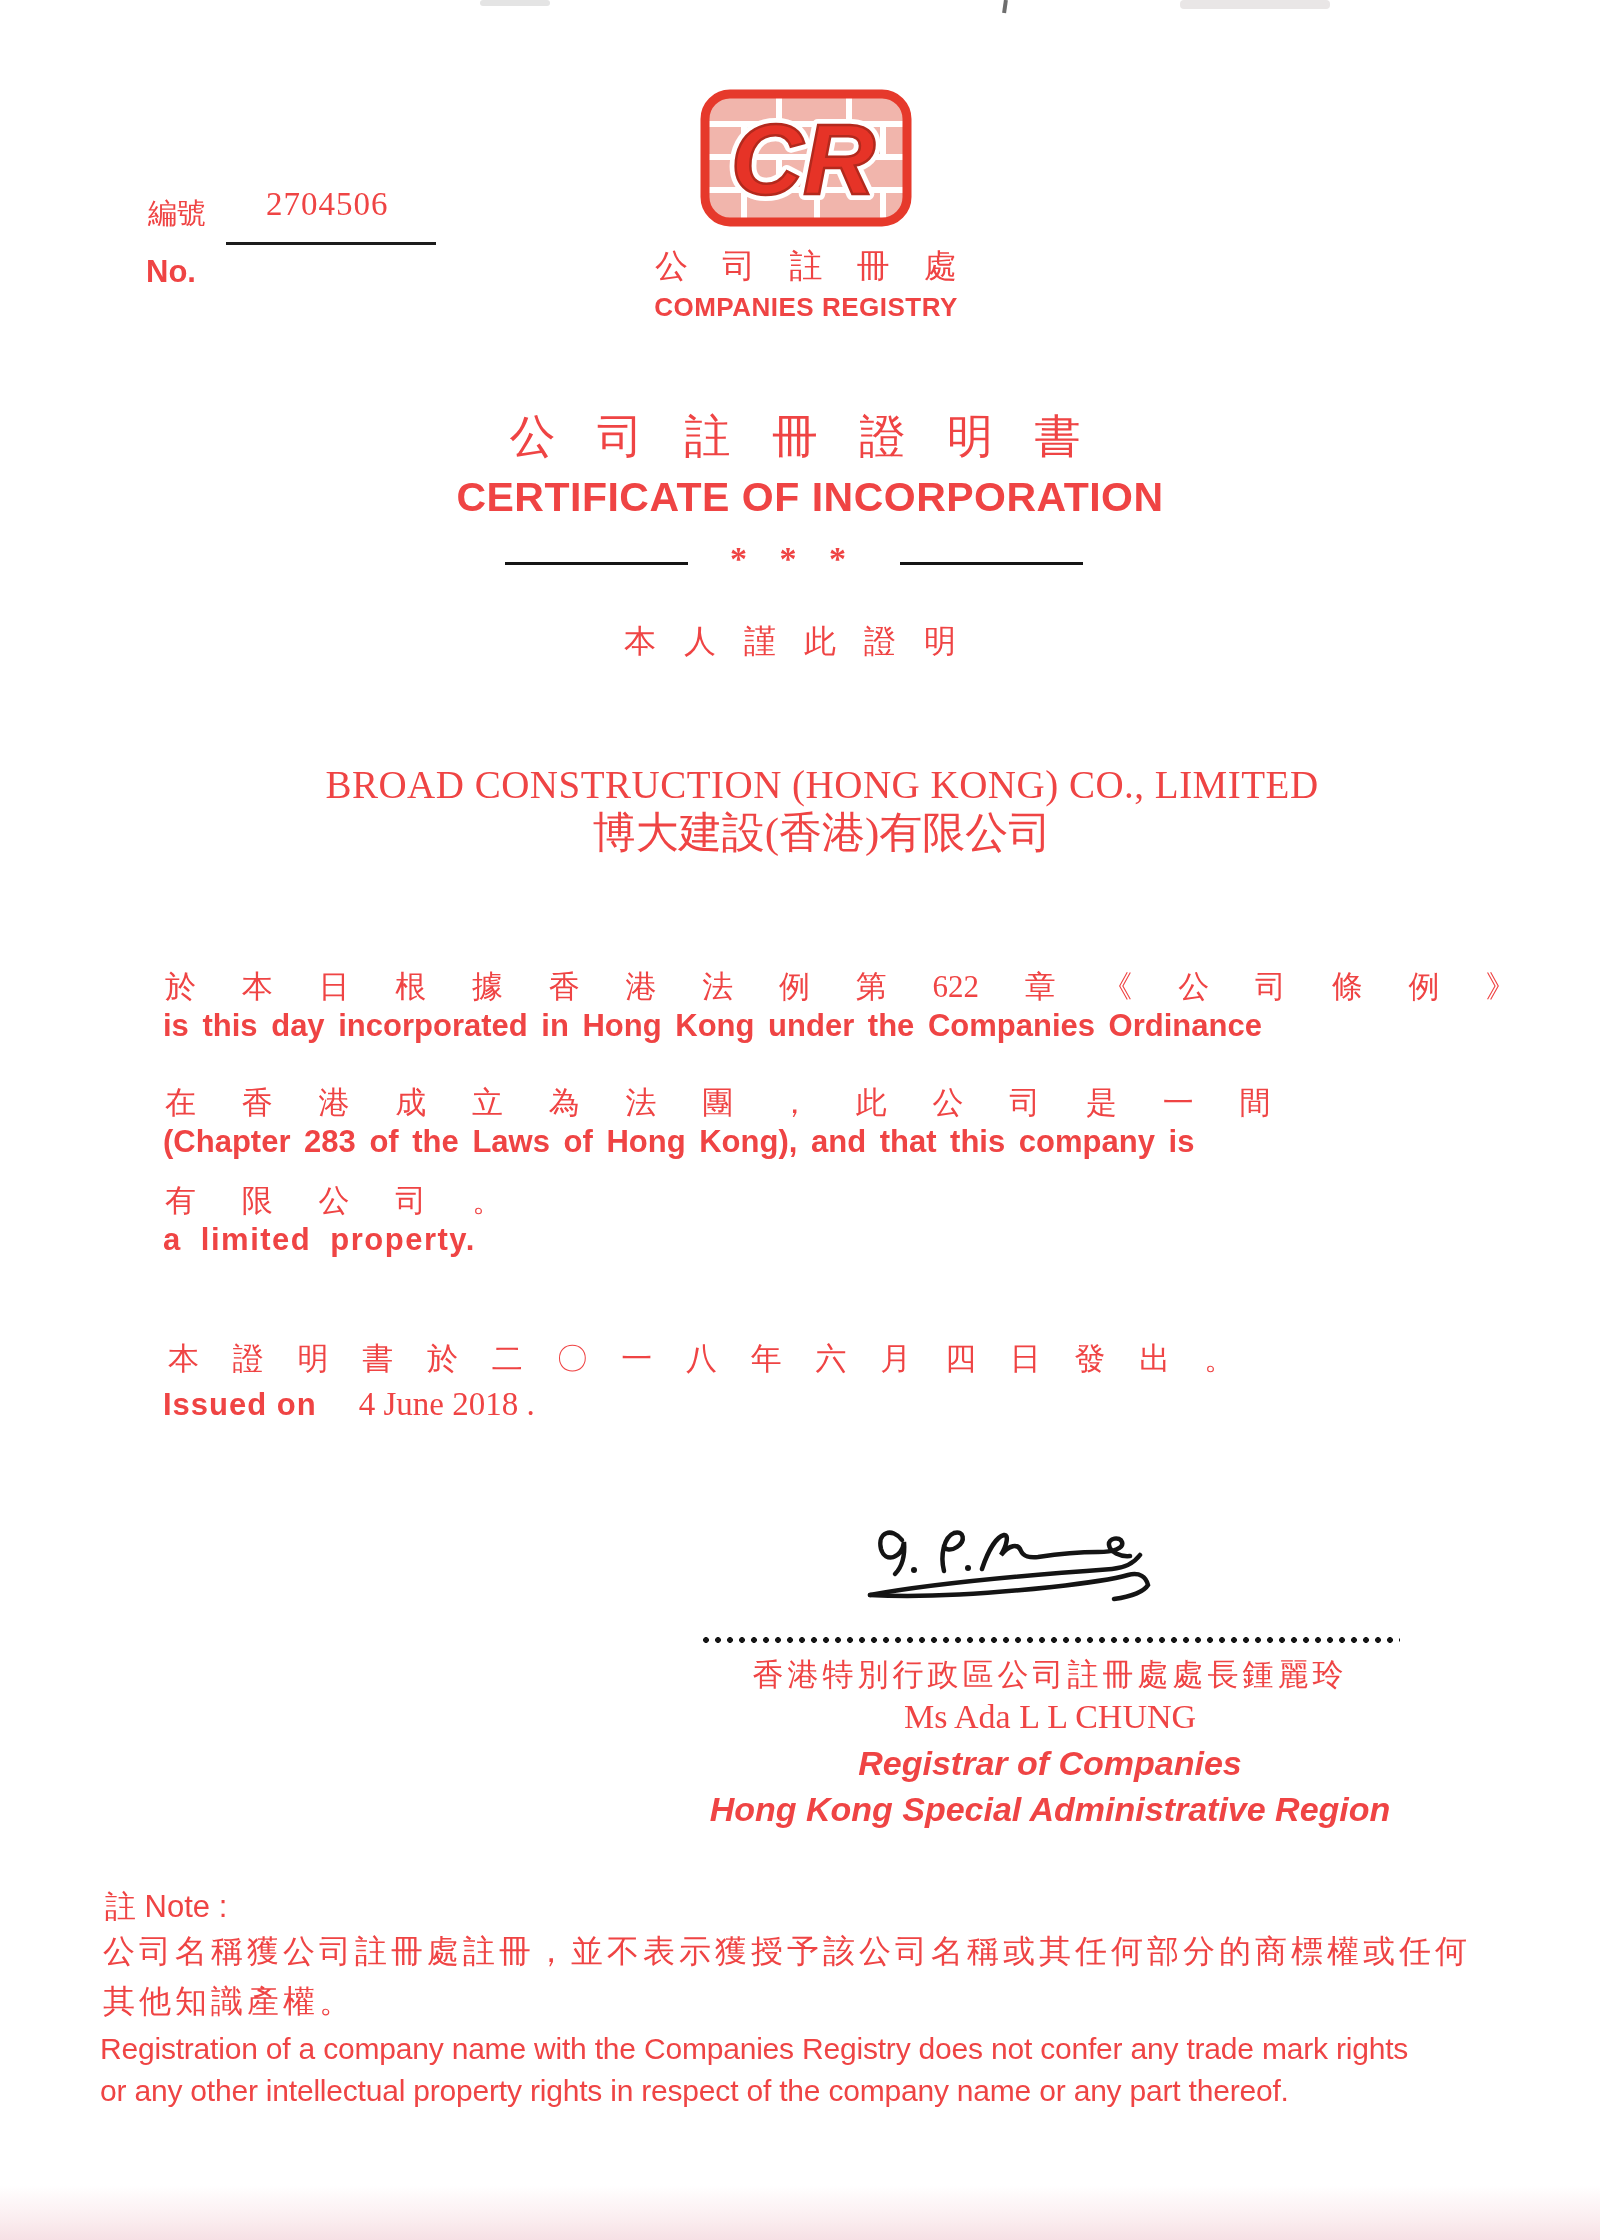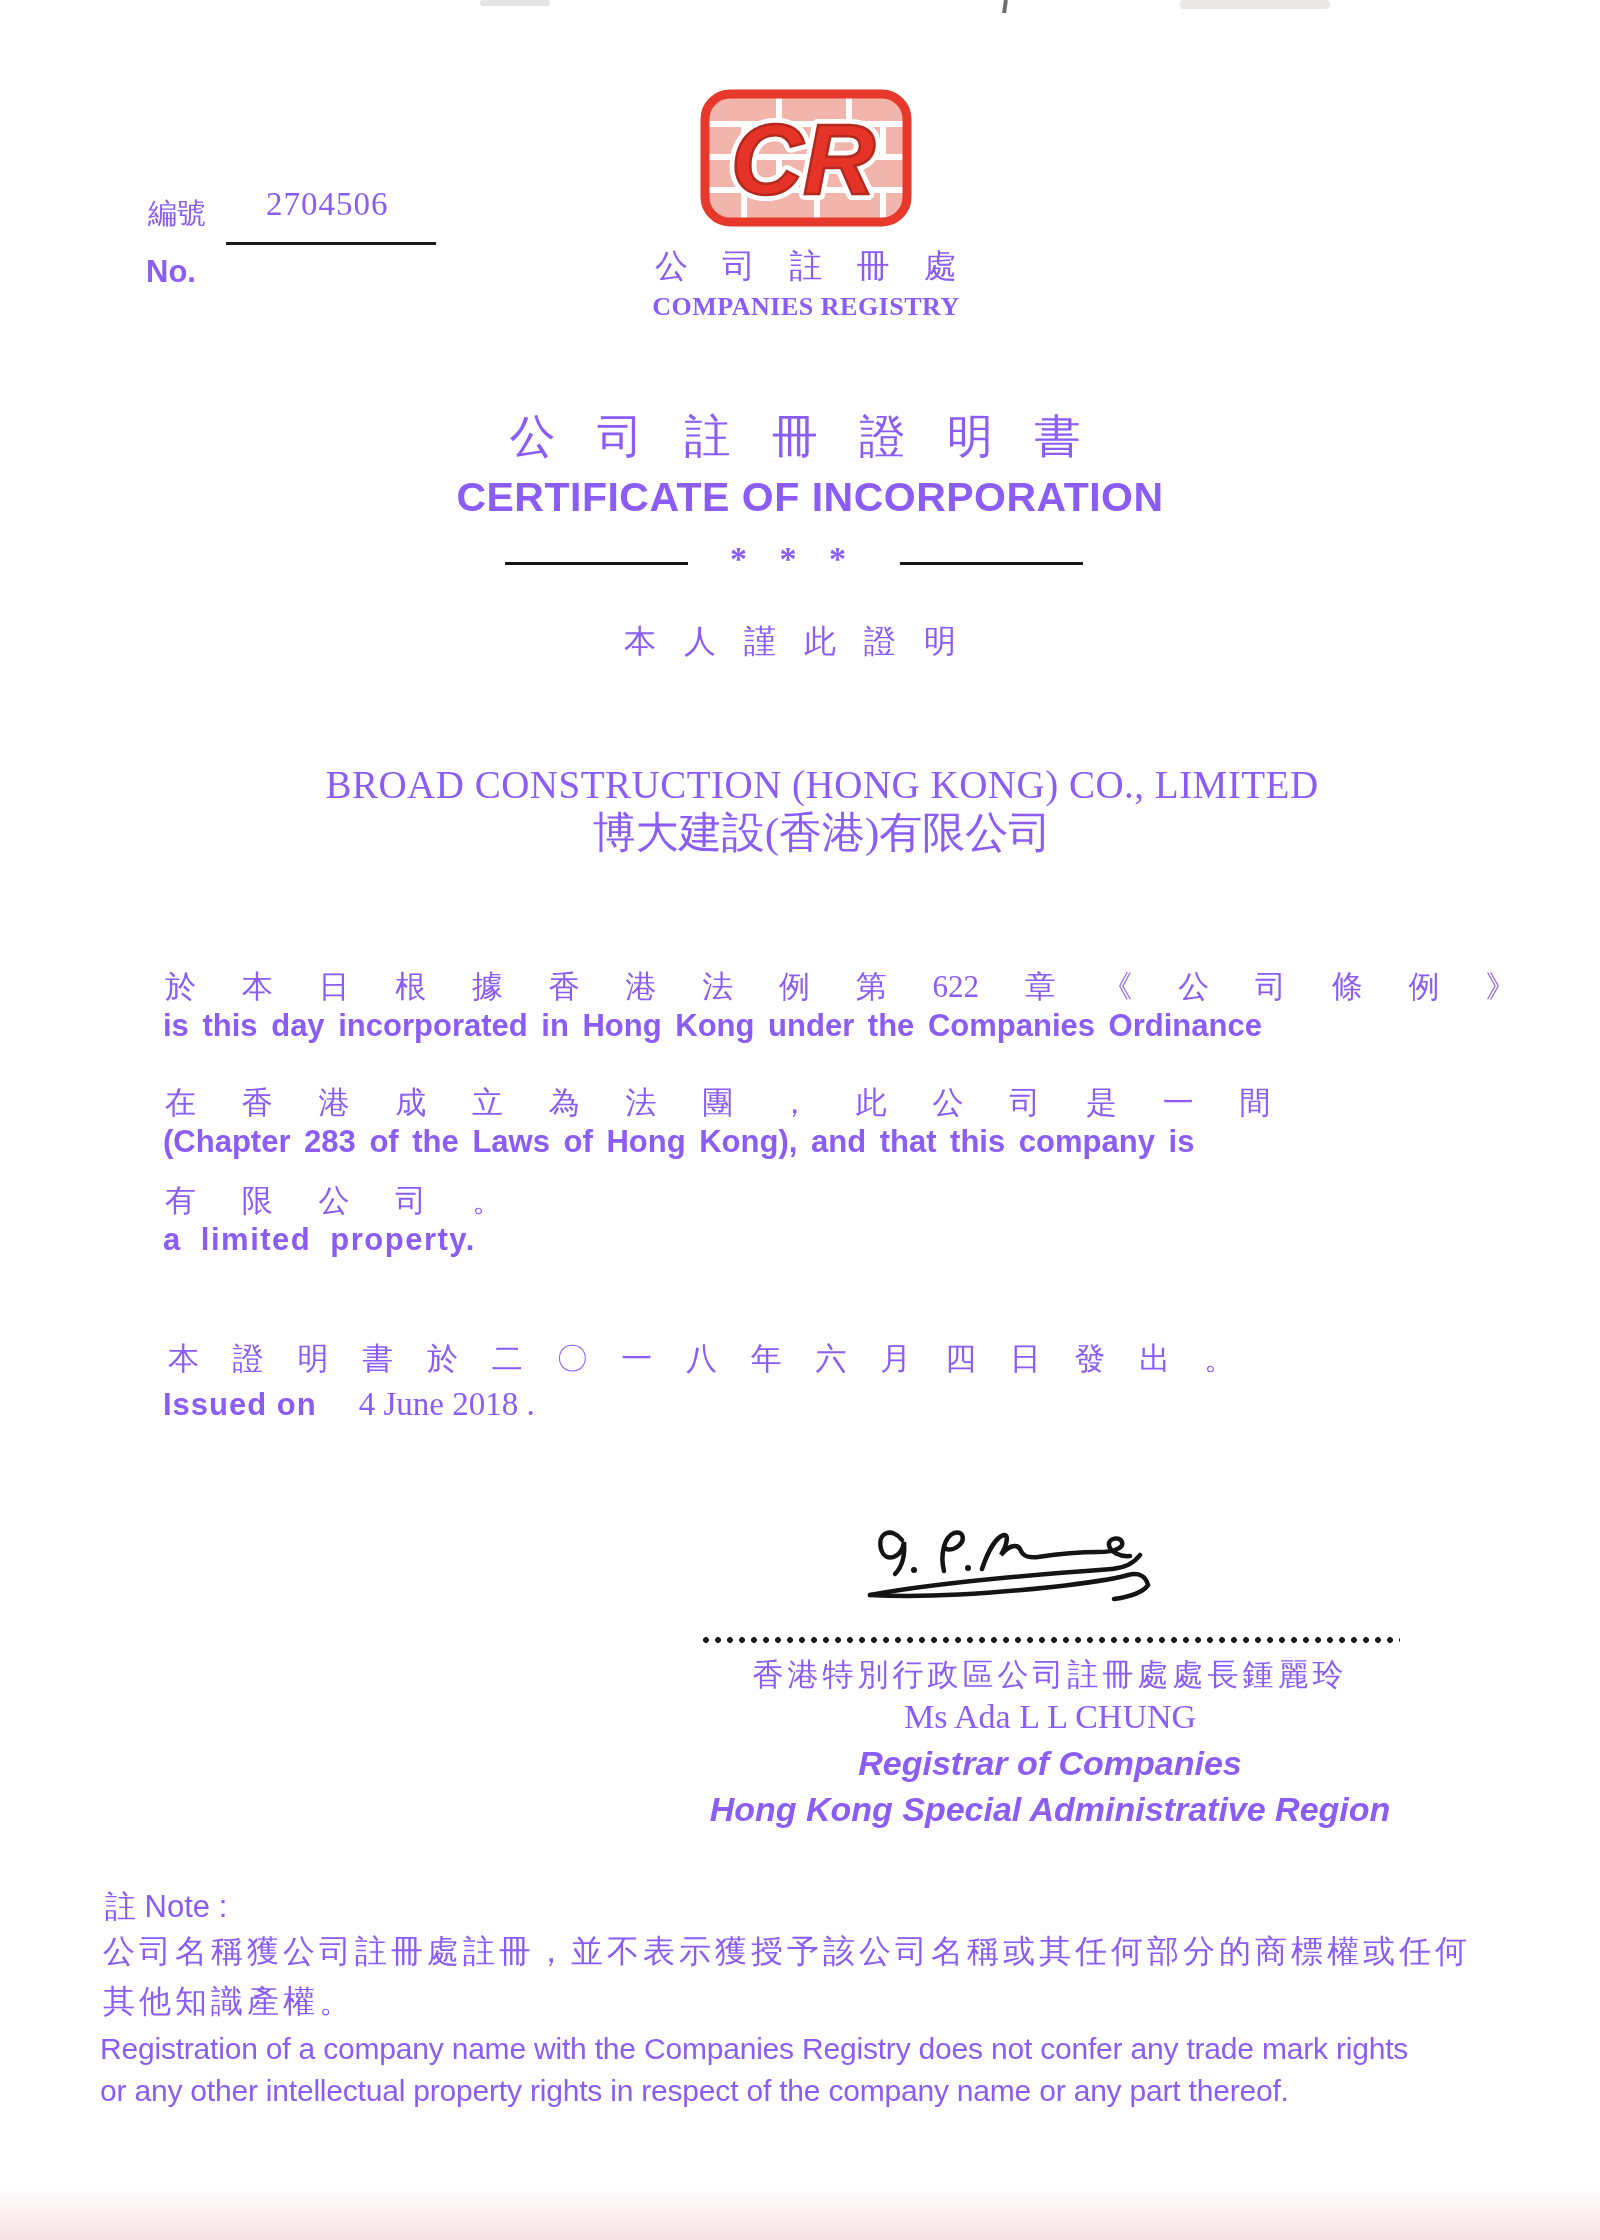--- a/index.html
+++ b/index.html
@@ -3,38 +3,38 @@
 <meta charset="utf-8">
 <style>
   html,body{margin:0;padding:0;background:#9a9a9a;}
   .page{
     position:relative;
     width:1600px;height:2240px;
     margin:0 auto;
     background:#ffffff;
     overflow:hidden;
     font-family:"Liberation Sans","DejaVu Sans",sans-serif;
-    color:#8b5cf6;
+    color:#ef4444;
   }
   .abs{position:absolute;}
   .center{text-align:center;}
   .serif{font-family:"Liberation Serif","DejaVu Serif",serif;}
   .sans{font-family:"Liberation Sans","DejaVu Sans",sans-serif;}
   .cjk{font-family:"Liberation Serif","DejaVu Serif",serif;}
 
   
   .ref-label-zh{left:148px;top:194px;font-size:29px;}
   .ref-number{left:266px;top:186px;font-size:33px;letter-spacing:1px;}
   .ref-underline{left:226px;top:242px;width:210px;height:3px;background:#1c1c1c;}
   .ref-label-en{left:146px;top:254px;font-size:31px;font-weight:bold;}
 
   
   .logo{left:699px;top:88px;width:214px;height:140px;}
   .registry-zh{left:560px;top:244px;width:492px;font-size:33px;word-spacing:26px;}
-  .registry-en{left:560px;top:292px;width:492px;font-size:26px;font-weight:bold;letter-spacing:0.5px;font-family:Liberation Serif, serif;}
+  .registry-en{left:560px;top:292px;width:492px;font-size:26px;font-weight:bold;letter-spacing:0.5px;}
 
   
   .title-zh{left:395px;top:406px;width:800px;font-size:46px;word-spacing:30px;}
   .title-en{left:350px;top:474px;width:920px;font-size:41px;font-weight:bold;letter-spacing:0.5px;}
   .div-line{top:562px;height:3px;background:#161616;}
   .div-line.l{left:505px;width:183px;}
   .div-line.r{left:900px;width:183px;}
   .div-stars{left:688px;top:540px;width:212px;font-size:34px;font-weight:bold;letter-spacing:12px;}
 
   

